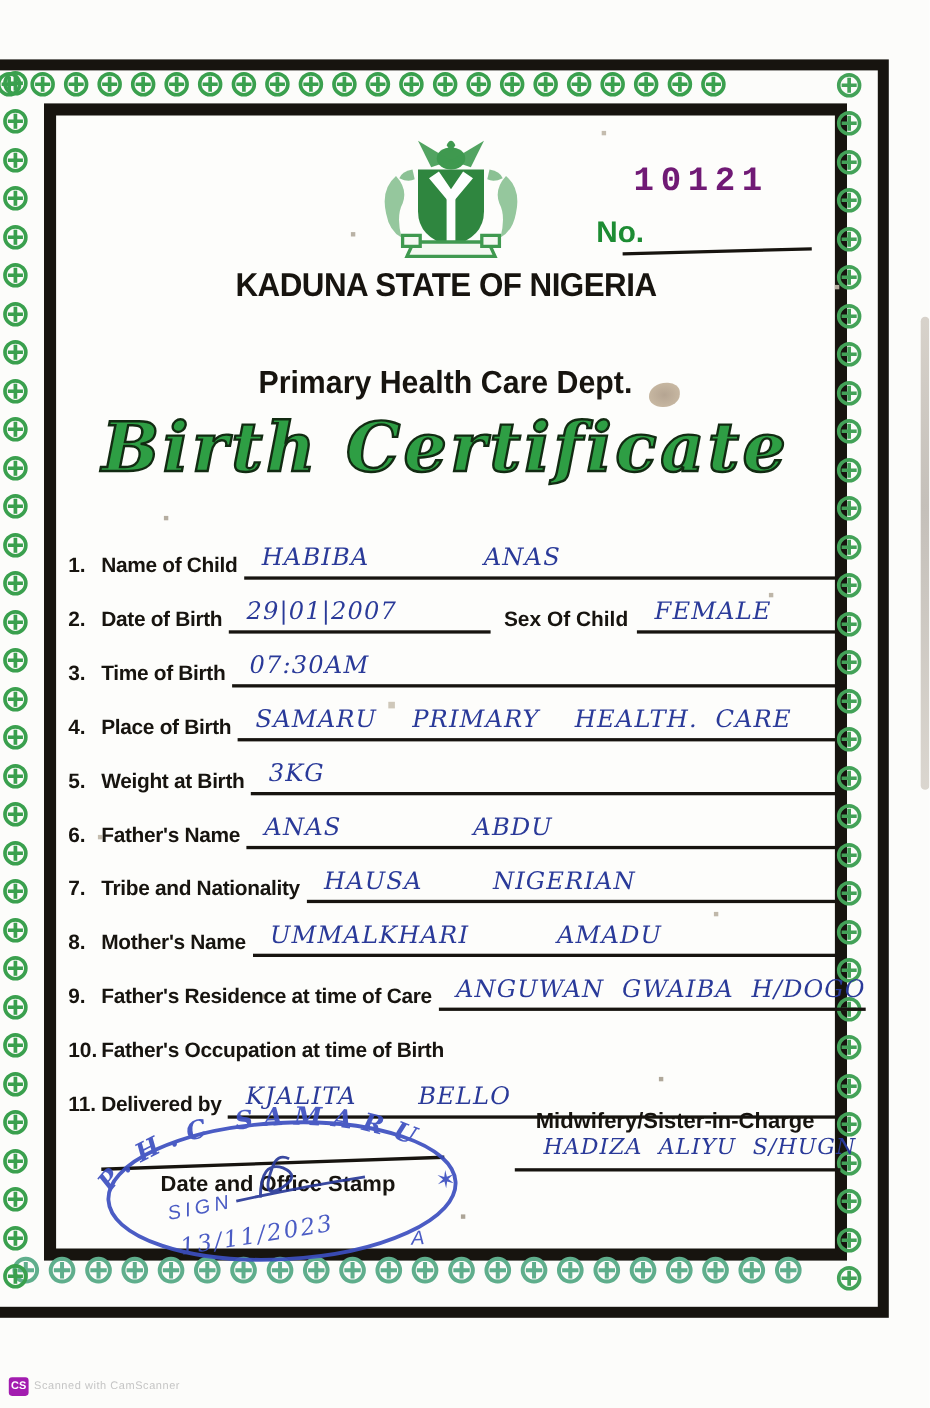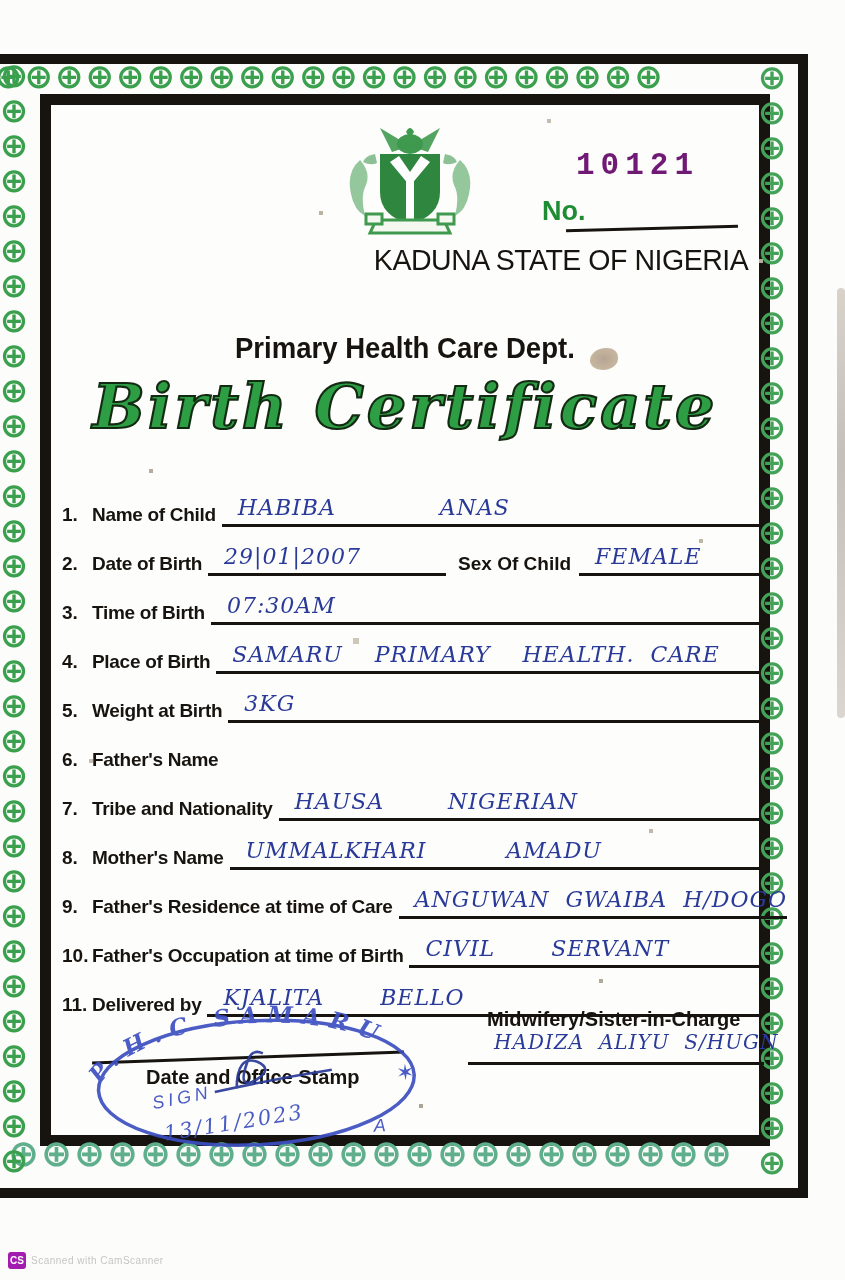--- a/index.html
+++ b/index.html
@@ -22,21 +22,21 @@
   
   #serial-number{position:absolute;left:576px;top:148px;z-index:4;font-family:"Liberation Mono",monospace;
       font-size:31px;font-weight:bold;letter-spacing:6px;color:#701a75;}
   #no-label{position:absolute;left:542px;top:196px;z-index:4;font-size:27px;font-weight:bold;color:#1d8c33;}
   #serial-line{position:absolute;left:566px;top:227px;width:172px;border-top:3px solid #17140f;
       transform:rotate(-1.5deg);z-index:4;}
   
   #coat{position:absolute;left:330px;top:118px;z-index:4;opacity:.92;}
   
   .center-band{position:absolute;left:52px;width:706px;text-align:center;z-index:4;}
-  #heading-state{top:243px;font-size:30px;font-weight:400;letter-spacing:-.5px;text-align:right;}
+  #heading-state{top:243px;font-size:30px;font-weight:700;letter-spacing:-.5px;}
   #heading-state span,#heading-dept span{display:inline-block;transform:scaleX(.95);}
   #heading-lga{top:284px;font-size:32px;font-weight:900;color:#1d8c33;letter-spacing:-.5px;}
   #heading-dept{top:332px;font-size:29px;font-weight:900;}
   #doc-title{top:370px;font-size:62px;font-family:"DejaVu Serif",serif;font-style:italic;font-weight:bold;
       color:#2e9e44;-webkit-text-stroke:2.2px #122b12;letter-spacing:3px;text-align:center;}
   
   #rows{position:absolute;left:62px;top:478px;width:698px;z-index:4;}
   .row{display:flex;align-items:flex-end;height:49px;}
   .num{font-weight:bold;font-size:19px;flex:0 0 30px;padding-bottom:1px;}
   .lbl{font-weight:bold;font-size:19px;letter-spacing:-.3px;white-space:nowrap;padding:0 6px 1px 0;}
@@ -148,20 +148,23 @@
     <div class="row">
       <span class="num">5.</span>
       <span class="lbl">Weight at Birth</span>
       <span class="line">
           <span class="hand">3KG</span>
         </span>
     </div>
     <div class="row">
       <span class="num">6.</span>
       <span class="lbl">Father's Name</span>
+      <span class="line">
+          <span class="hand">ANAS               ABDU</span>
+        </span>
     </div>
     <div class="row">
       <span class="num">7.</span>
       <span class="lbl">Tribe and Nationality</span>
       <span class="line">
           <span class="hand">HAUSA        NIGERIAN</span>
         </span>
     </div>
     <div class="row">
       <span class="num">8.</span>
@@ -173,23 +176,20 @@
     <div class="row">
       <span class="num">9.</span>
       <span class="lbl">Father's Residence at time of Care</span>
       <span class="line">
           <span class="hand">ANGUWAN  GWAIBA  H/DOGO</span>
         </span>
     </div>
     <div class="row">
       <span class="num">10.</span>
       <span class="lbl">Father's Occupation at time of Birth</span>
-      <span class="line">
-          <span class="hand">CIVIL       SERVANT</span>
-        </span>
     </div>
     <div class="row">
       <span class="num">11.</span>
       <span class="lbl">Delivered by</span>
       <span class="line">
           <span class="hand">KJALITA       BELLO</span>
         </span>
     </div>
   </div>
 

